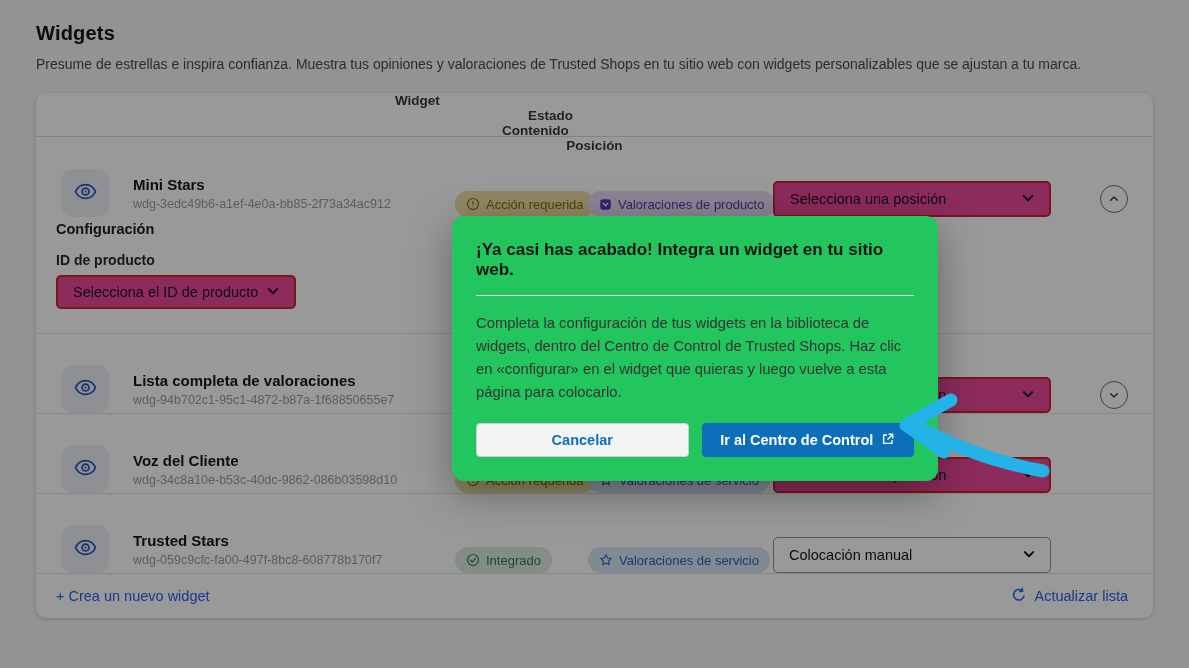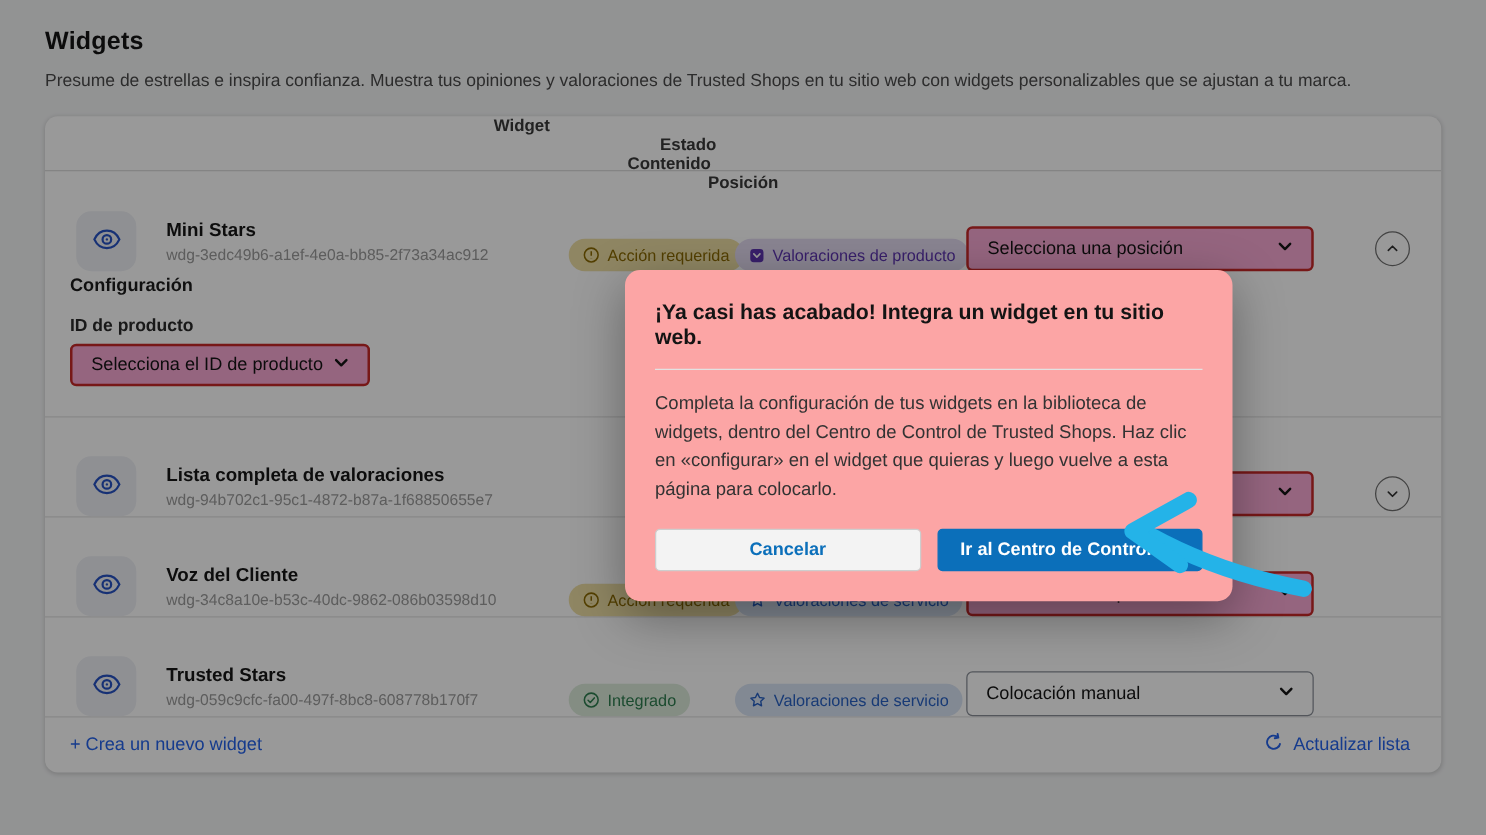--- a/index.html
+++ b/index.html
@@ -58,21 +58,21 @@
   .badge.product { background: var(--product-bg,#e4dcf2); color: var(--product-text,#5e35b1); }
   .badge.service { background: var(--service-bg,#d9e4f5); color: var(--service-text,#2962c4); }
 
   .select {
     width: 278px; height: 36px; border-radius: 5px;
     border: 1px solid #8a8f98; background: #fff;
     display: flex; align-items: center; justify-content: space-between;
     padding: 0 12px 0 15px; font-size: 14.5px; color:#141414;
     cursor: pointer;
   }
-  .select.error { border: 2px solid var(--error-red,#c62828); background: #f9a8d4; }
+  .select.error { border: 2px solid var(--error-red,#c62828); background: #ec4899; }
   .expand-btn {
     margin-left: auto; margin-right: 5px;
     width: 28px; height: 28px; border-radius: 50%;
     border: 1px solid #6f6f6f; background: #fff;
     display: flex; align-items: center; justify-content: center;
     cursor: pointer; flex: none;
   }
 
   
   .config-block { padding: 4px 20px 24px 20px; }
@@ -89,24 +89,23 @@
   }
   .link {
     color: var(--link-blue,#2563eb); font-size: 14.5px; cursor: pointer;
     display: inline-flex; align-items: center; gap: 8px; text-decoration: none;
   }
 
   
   .backdrop { position: absolute; inset: 0; background: rgba(0,0,0,.40); z-index: 10; }
   .modal {
     position: absolute; left: 452px; top: 216px; width: 486px;
-    background: #fca5a5; border-radius: 12px; padding: 24px;
+    background: #22c55e; border-radius: 12px; padding: 24px;
     box-shadow: 0 12px 40px rgba(0,0,0,.35);
     z-index: 20;
-    margin-left: 48px;
   }
   .modal-title { font-size: 17px; font-weight: bold; color:#141414; }
   .modal-divider { margin: 15px 0 16px 0; border: none; border-top: 1px solid #e2e2e2; }
   .modal-body { font-size: 14.8px; line-height: 1.56; color: #333; }
   .modal-actions { display: flex; gap: 13px; margin-top: 19px; }
   .btn {
     flex: 1; height: 34px; border-radius: 4px; font-family: inherit;
     font-size: 14.5px; font-weight: bold; cursor: pointer;
     display: flex; align-items: center; justify-content: center; gap: 8px;
   }

